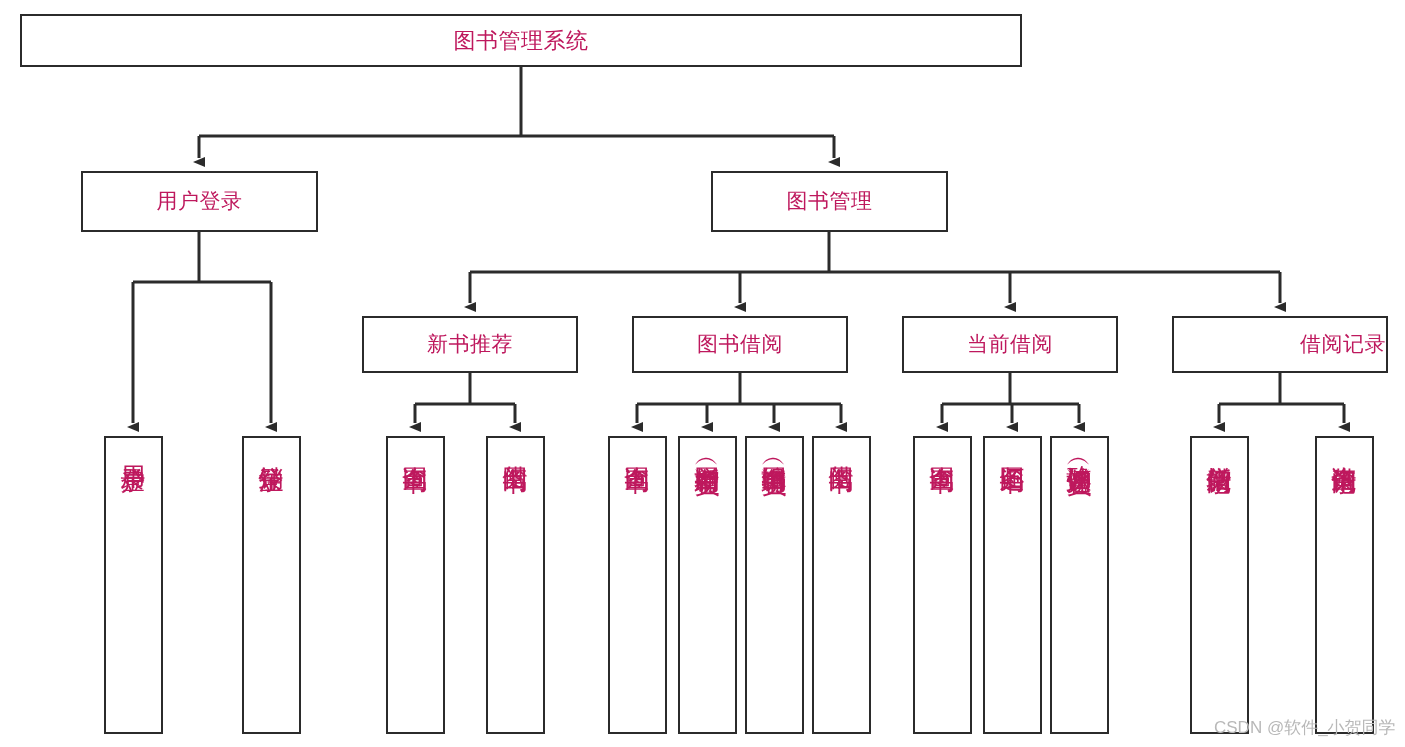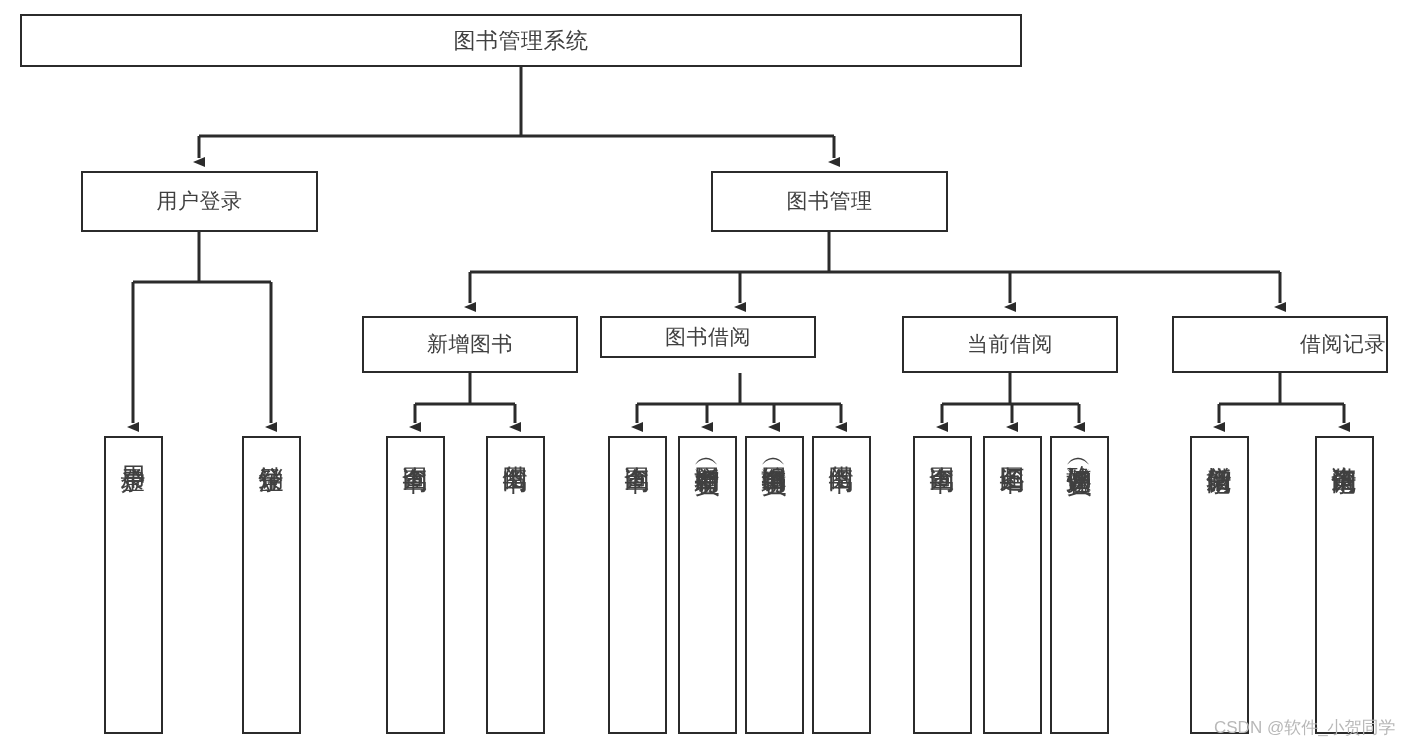--- a/index.html
+++ b/index.html
@@ -26,21 +26,21 @@
     height: 747px;
   }
   .node {
     position: absolute;
     box-sizing: border-box;
     border: 2px solid #2b2b2b;
     background: #ffffff;
     display: flex;
     align-items: center;
     justify-content: center;
-    color: #404040;
+    color: #be185d;
     z-index: 2;
   }
   .node .lbl {
     display: block;
     text-align: center;
     line-height: 1.18;
   }
   
   .h-node .lbl {
     font-size: 21px;
@@ -133,23 +133,23 @@
   </div>
 
   <div class="node h-node" style="left:81px; top:171px; width:237px; height:61px;">
     <span class="lbl">用户登录</span>
   </div>
   <div class="node h-node" style="left:711px; top:171px; width:237px; height:61px;">
     <span class="lbl">图书管理</span>
   </div>
 
   <div class="node h-node" style="left:362px; top:316px; width:216px; height:57px;">
-    <span class="lbl">新增图书</span>
-  </div>
-  <div class="node h-node" style="left:600px; top:316px; width:216px; height:42px;">
+    <span class="lbl">新书推荐</span>
+  </div>
+  <div class="node h-node" style="left:632px; top:316px; width:216px; height:57px;">
     <span class="lbl">图书借阅</span>
   </div>
   <div class="node h-node" style="left:902px; top:316px; width:216px; height:57px;">
     <span class="lbl">当前借阅</span>
   </div>
   <div class="node h-node" style="left:1172px; top:316px; width:216px; height:57px;justify-content:flex-end;">
     <span class="lbl">借阅记录</span>
   </div>
 
   <div class="node v-node" style="left:104px; top:436px; width:59px; height:298px;">

